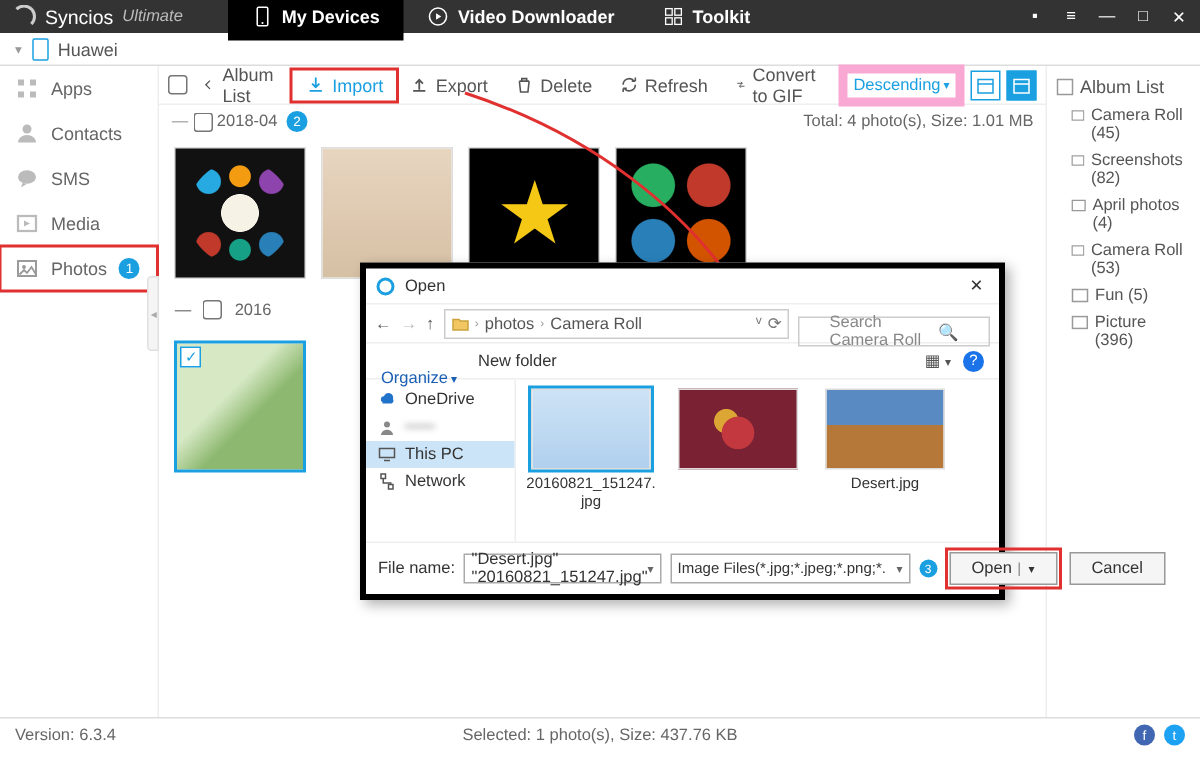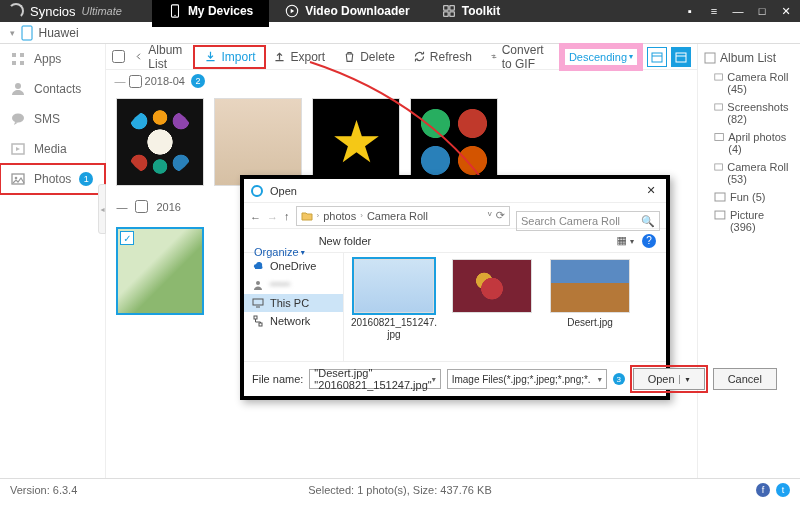--- a/index.html
+++ b/index.html
@@ -56,21 +56,21 @@
 .social { width: 14px; height: 14px; border-radius: 50%; background: #4267B2; color: #fff; display: flex; align-items: center; justify-content: center; font-size: 9px; }
 .social.tw { background: #1DA1F2; }
 
 .dialog { position: absolute; left: 240px; top: 175px; width: 430px; height: 225px; background: #fff; border: 4px solid #000000; box-shadow: 3px 3px 8px rgba(0,0,0,0.3); display: flex; flex-direction: column; font-size: 11px; }
 .dlg-title { height: 24px; display: flex; align-items: center; padding: 0 6px; gap: 6px; border-bottom: 1px solid #eee; }
 .dlg-title .spacer { flex: 1; }
 .dlg-close { width: 18px; height: 18px; display: flex; align-items: center; justify-content: center; cursor: pointer; }
 .dlg-nav { height: 26px; display: flex; align-items: center; padding: 0 6px; gap: 6px; border-bottom: 1px solid #eee; color: #555; }
 .breadcrumb { flex: 1; border: 1px solid #ccc; height: 20px; display: flex; align-items: center; padding: 0 4px; gap: 4px; }
 .crumb-sep { color: #999; font-size: 8px; }
-.search { width: 144px; border: 1px solid #ccc; height: 20px; display: flex; align-items: center; padding: 0 4px; color: #888; justify-content: space-between; margin-top: 11px; }
+.search { width: 128px; border: 1px solid #ccc; height: 20px; display: flex; align-items: center; padding: 0 20px; color: #888; justify-content: space-between; margin-top: 11px; }
 .dlg-tool { height: 24px; display: flex; align-items: center; padding: 0 10px; gap: 14px; border-bottom: 1px solid #eee; }
 .organize { color: #1a5fb4; display: flex; align-items: center; gap: 2px; margin-top: 23px; }
 .dlg-tool .rtool { margin-left: auto; display: flex; gap: 8px; color: #555; align-items: center; }
 .help-circle { width: 14px; height: 14px; border-radius: 50%; background: #1a73e8; color: #fff; display: flex; align-items: center; justify-content: center; font-size: 10px; }
 .dlg-body { flex: 1; display: flex; overflow: hidden; }
 .dlg-side { width: 100px; border-right: 1px solid #eee; padding: 4px 0; }
 .ds-item { display: flex; align-items: center; gap: 6px; padding: 3px 8px; cursor: pointer; }
 .ds-item.sel { background: #cce4f7; }
 .ds-icon { width: 12px; height: 12px; }
 .dlg-files { flex: 1; padding: 6px; display: flex; gap: 10px; }
@@ -244,20 +244,21 @@
               <path d="M1 5h10" stroke="currentColor"></path>
             </svg>
           </div>
       </div>
     </div>
     <div class="info-bar">
       <span class="mini">—&nbsp;</span>
       <input type="checkbox" style="">&nbsp;
       <span>2018-04</span>
       &nbsp;&nbsp;<span class="badge-blue">2</span>
+      <span class="right">Total: 4 photo(s), Size: 1.01 MB</span>
     </div>
     <div class="gallery">
       <div class="thumb icons"></div>
       <div class="thumb eiffel"></div>
       <div class="thumb star">★</div>
       <div class="thumb calls"></div>
       <div class="section-head">
         <span class="mini">—</span>
         <input type="checkbox" style="">
         <span>2016</span>

